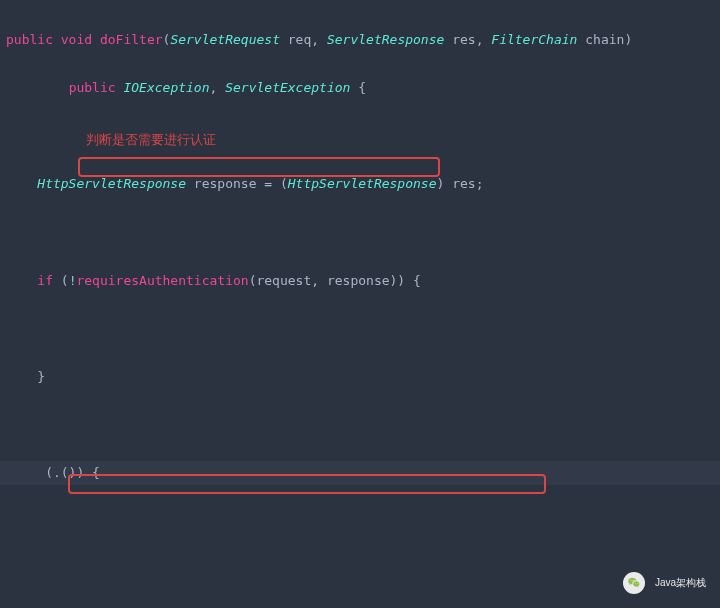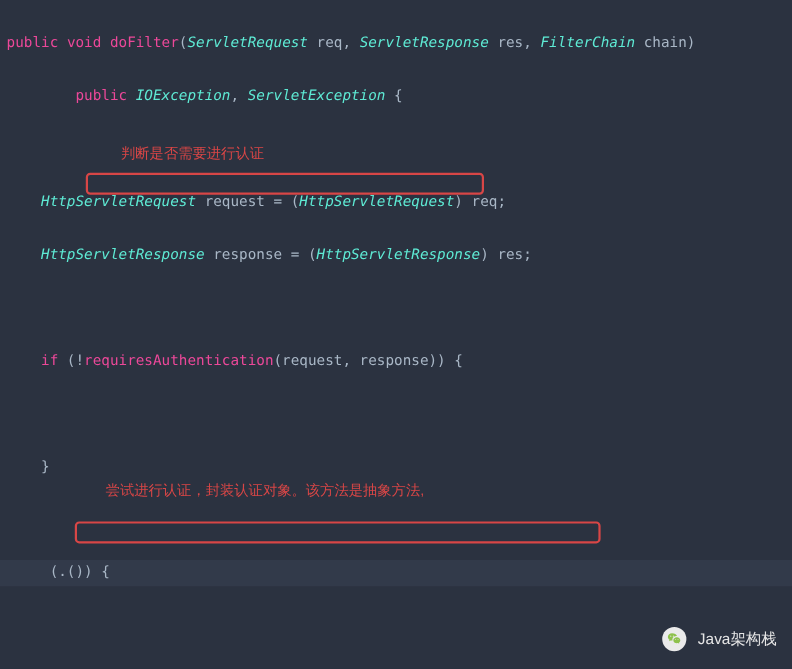--- a/index.html
+++ b/index.html
@@ -25,39 +25,38 @@
   .red-box { position: absolute; border: 2px solid #d84646; border-radius: 4px; background: transparent; }
   .watermark {
     position: absolute;
     right: 14px;
     bottom: 14px;
     display: flex;
     align-items: center;
     gap: 10px;
     color: #e6e6e6;
     font-family: "PingFang SC","Microsoft YaHei",sans-serif;
-    font-size: 14px;
+    font-size: 10px;
   }
   .wm-icon {
     width: 22px; height: 22px; border-radius: 50%;
     background: #eaeaea;
     display: flex; align-items: center; justify-content: center;
   }
   .wm-icon svg { width: 14px; height: 14px; }
   .line { display:block; }
   .hlrow { background:#323a4a; width:720px; margin-left:-6px; padding-left:6px; }
 </style>
 </head>
 <body>
 
 <div class="code-area">
 <span class="line"><span class="kw">public</span> <span class="kw">void</span> <span class="method">doFilter</span>(<span class="type">ServletRequest</span> <span>req</span>, <span class="type">ServletResponse</span> <span>res</span>, <span class="type">FilterChain</span> <span>chain</span>)</span>
 <span class="line">        <span class="kw">public</span> <span class="type">IOException</span>, <span class="type">ServletException</span> {</span>
 <span class="line"> </span>
-<span class="line">    <span class="type">HttpServletRequest</span> <span>request</span> = (<span class="type">HttpServletRequest</span>) <span>req</span>;</span>
 <span class="line">    <span class="type">HttpServletResponse</span> <span>response</span> = (<span class="type">HttpServletResponse</span>) <span>res</span>;</span>
 <span class="line"> </span>
 <span class="line">    <span class="kw">if</span> (<span>!</span><span class="method">requiresAuthentication</span>(<span>request</span>, <span>response</span>)) {</span>
 <span class="line"> </span>
 <span class="line">    }</span>
 <span class="line"> </span>
 <span class="line hlrow">     (.()) {</span>
 
 
 
@@ -65,24 +64,24 @@
 
 
 
 
 
 
 
 
 </div>
 
-<div class="red-note" style="left:110px; top:132px;">判断是否需要进行认证</div>
+<div class="red-note" style="left:86px; top:132px;">判断是否需要进行认证</div>
 <div class="red-box" style="left:78px; top:157px; width:362px; height:20px;"></div>
 
-<div class="red-note" style="left:96px; top:438px; width:360px;"><span>尝试进行认证，封装认证对象。该方法是抽象方法,</span><br></div>
+<div class="red-note" style="left:96px; top:438px; width:360px;"><br></div>
 <div class="red-box" style="left:68px; top:474px; width:478px; height:20px;"></div>
 
 <div class="watermark">
   <span class="wm-icon">
     <svg viewBox="0 0 24 24" fill="#8ec14c">
         <path d="M8.5 3C4.9 3 2 5.6 2 8.8c0 1.8 1 3.4 2.5 4.4l-.6 2 2.3-1.2c.7.2 1.5.3 2.3.3.2 0 .5 0 .7 0-.2-.5-.2-1-.2-1.6 0-3 2.9-5.4 6.5-5.4.3 0 .6 0 .9.1C15.6 4.8 12.3 3 8.5 3zm-2 3.5c.5 0 .9.4.9.9s-.4.9-.9.9-.9-.4-.9-.9.4-.9.9-.9zm4 0c.5 0 .9.4.9.9s-.4.9-.9.9-.9-.4-.9-.9.4-.9.9-.9zM16 9c-3 0-5.5 2.1-5.5 4.7s2.5 4.7 5.5 4.7c.6 0 1.2-.1 1.8-.2l1.9 1-.5-1.7c1.3-.9 2.1-2.2 2.1-3.8C21.3 11.1 19 9 16 9zm-1.8 3c.4 0 .7.3.7.7s-.3.7-.7.7-.7-.3-.7-.7.3-.7.7-.7zm3.6 0c.4 0 .7.3.7.7s-.3.7-.7.7-.7-.3-.7-.7.3-.7.7-.7z"></path>
       </svg>
   </span>
   <span>Java架构栈</span>
 </div>

